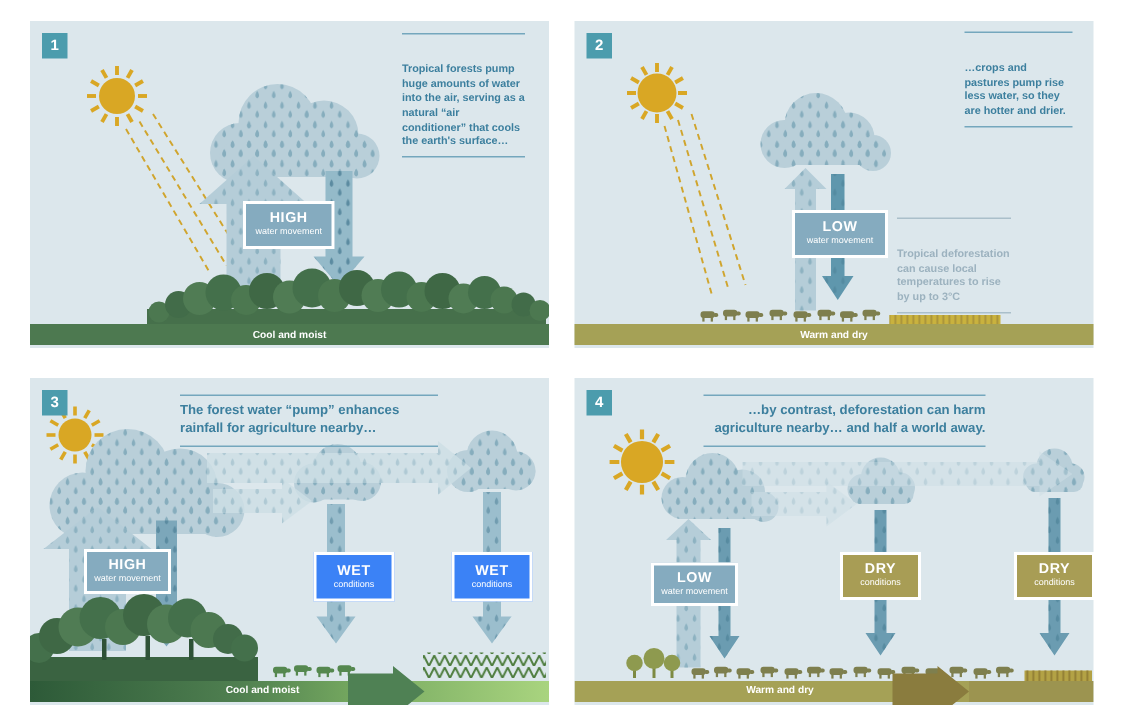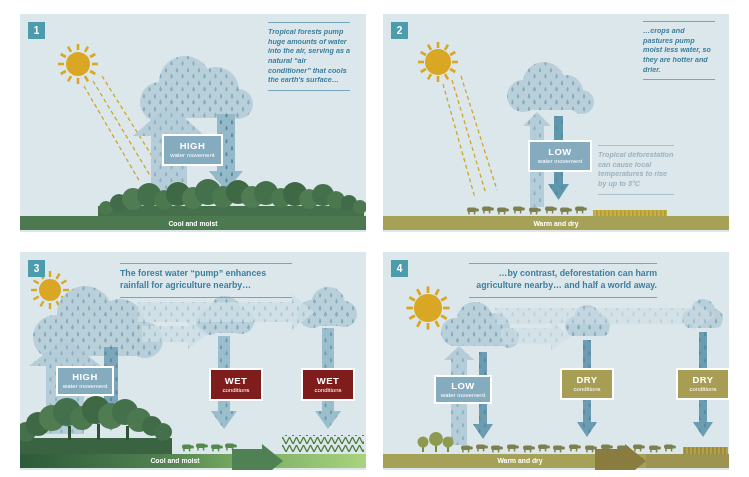--- a/index.html
+++ b/index.html
@@ -6,32 +6,32 @@
   .stage{position:relative;width:749px;height:477px;background:#ffffff;font-family:"Liberation Sans",sans-serif;overflow:hidden;}
   .panel{position:absolute;width:346px;height:218px;background:#dce7ec;}
   #p1{left:20px;top:14px}
   #p2{left:383px;top:14px}
   #p3{left:20px;top:252px}
   #p4{left:383px;top:252px}
   .scene{position:absolute;left:0;top:0;}
   .badge{position:absolute;left:8px;top:8px;width:17px;height:17px;background:#4c9cad;color:#fff;
          font-size:10px;font-weight:bold;display:flex;align-items:center;justify-content:center;}
   .note{position:absolute;font-weight:bold;font-size:7.2px;line-height:1.34;
-        border-top:1px solid;border-bottom:1px solid;padding:4px 0 5px 0;font-style:italic;}
+        border-top:1px solid;border-bottom:1px solid;padding:18px 0 5px 0;}
   .note.teal{color:#3c7f9e;border-color:#74a7bd;}
   .note.gold{color:#c09c2b;border-color:#c9ad52;}
   .note.gray{color:#9cb2bf;border-color:#aabfca;}
   .ptitle{position:absolute;font-weight:bold;font-size:8.8px;line-height:1.35;color:#3c7f9e;
           border-top:1px solid #74a7bd;border-bottom:1px solid #74a7bd;padding:4px 0 5px 0;}
   .vbox{position:absolute;box-sizing:border-box;border:2px solid #fff;color:#fff;text-align:center;
         display:flex;flex-direction:column;justify-content:center;line-height:1.15;}
   .vbox .v{font-size:9.5px;font-weight:bold;letter-spacing:.4px;}
   .vbox .c{font-size:6px;}
   .mv{background:#85abbf;}
-  .wet{background:#7f1d1d;}
+  .wet{background:#3b82f6;}
   .dry{background:#a89d55;}
   .strip{position:absolute;left:0;right:0;bottom:2px;height:14px;display:flex;align-items:center;
          justify-content:center;color:#fff;font-size:6.8px;font-weight:bold;}
   .strip.green{background:#4d7950;}
   .strip.olive{background:#a5a156;}
   .striplabel{position:absolute;bottom:2px;height:14px;line-height:14px;color:#fff;font-size:6.8px;
               font-weight:bold;text-align:center;}
 </style>
 </head>
 <body>
@@ -209,21 +209,21 @@
           <use href="#cw2" x="162" y="190"></use>
         <use href="#cw2" x="177" y="191"></use>
           <use href="#cw2" x="192" y="190"></use>
       </g>
       <g>
         <rect x="210" y="196" width="74" height="6" fill="#c9b23e"></rect>
         <rect x="210" y="196" width="74" height="6" fill="url(#tk2)"></rect>
       </g>
     </svg>
     <div class="badge">2</div>
-    <div class="note teal" style="left:260px;top:7px;width:72px;">…crops and pastures pump moist less water, so they are hotter and drier.</div>
+    <div class="note teal" style="left:260px;top:7px;width:72px;">…crops and pastures pump rise less water, so they are hotter and drier.</div>
     <div class="note gray" style="left:215px;top:112px;width:76px;margin-top:19px;">Tropical deforestation can cause local temperatures to rise by up to 3°C</div>
     <div class="vbox mv" style="left:145px;top:126px;width:64px;height:32px;">
       <div class="v">LOW</div>
       <div class="c">water movement</div>
     </div>
     <div class="strip olive">
       <span>Warm and dry</span>
     </div>
   </div>
 

